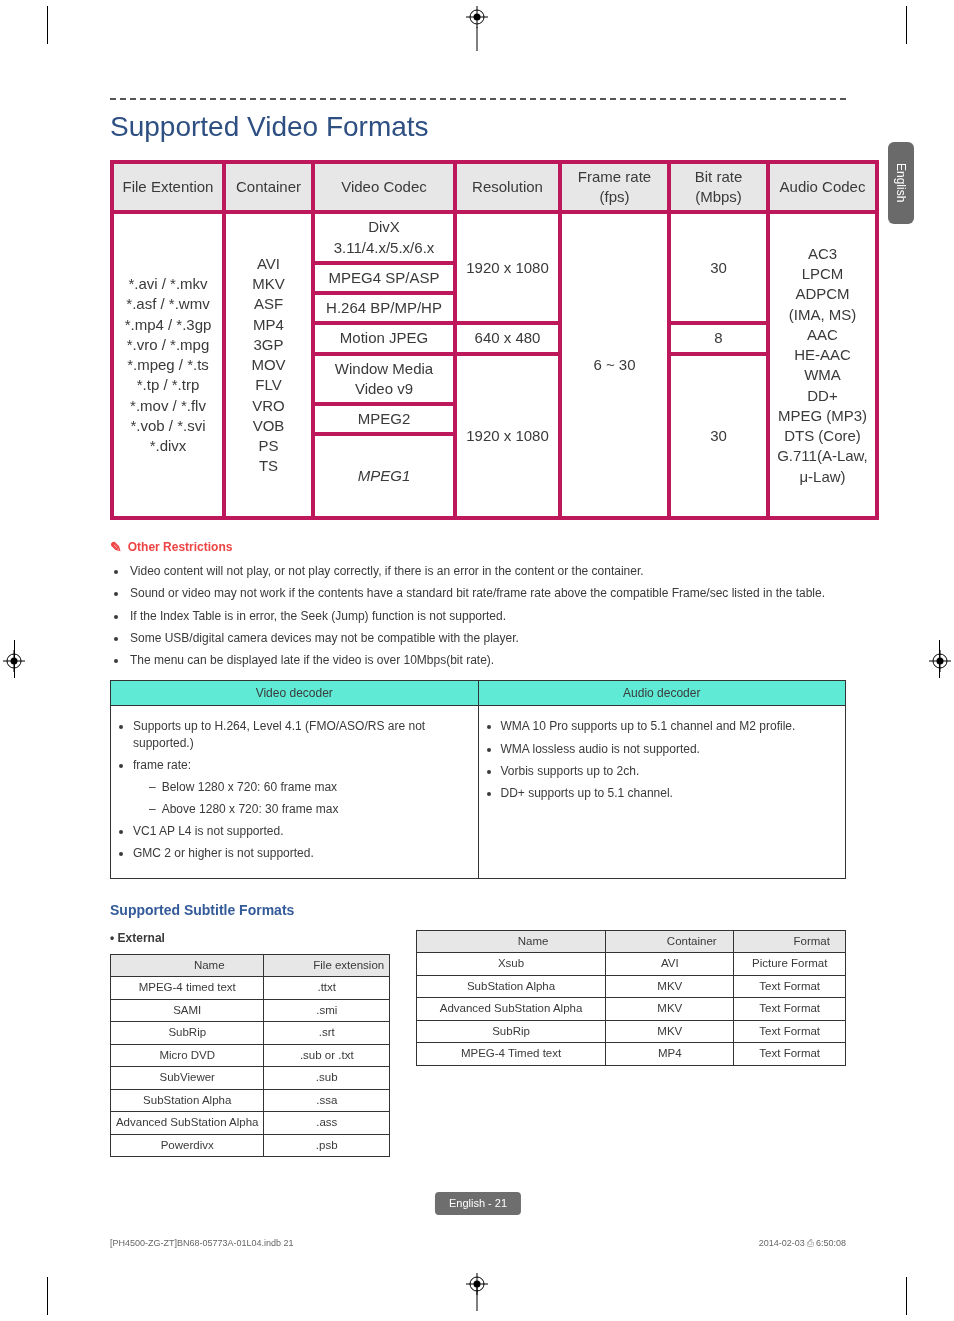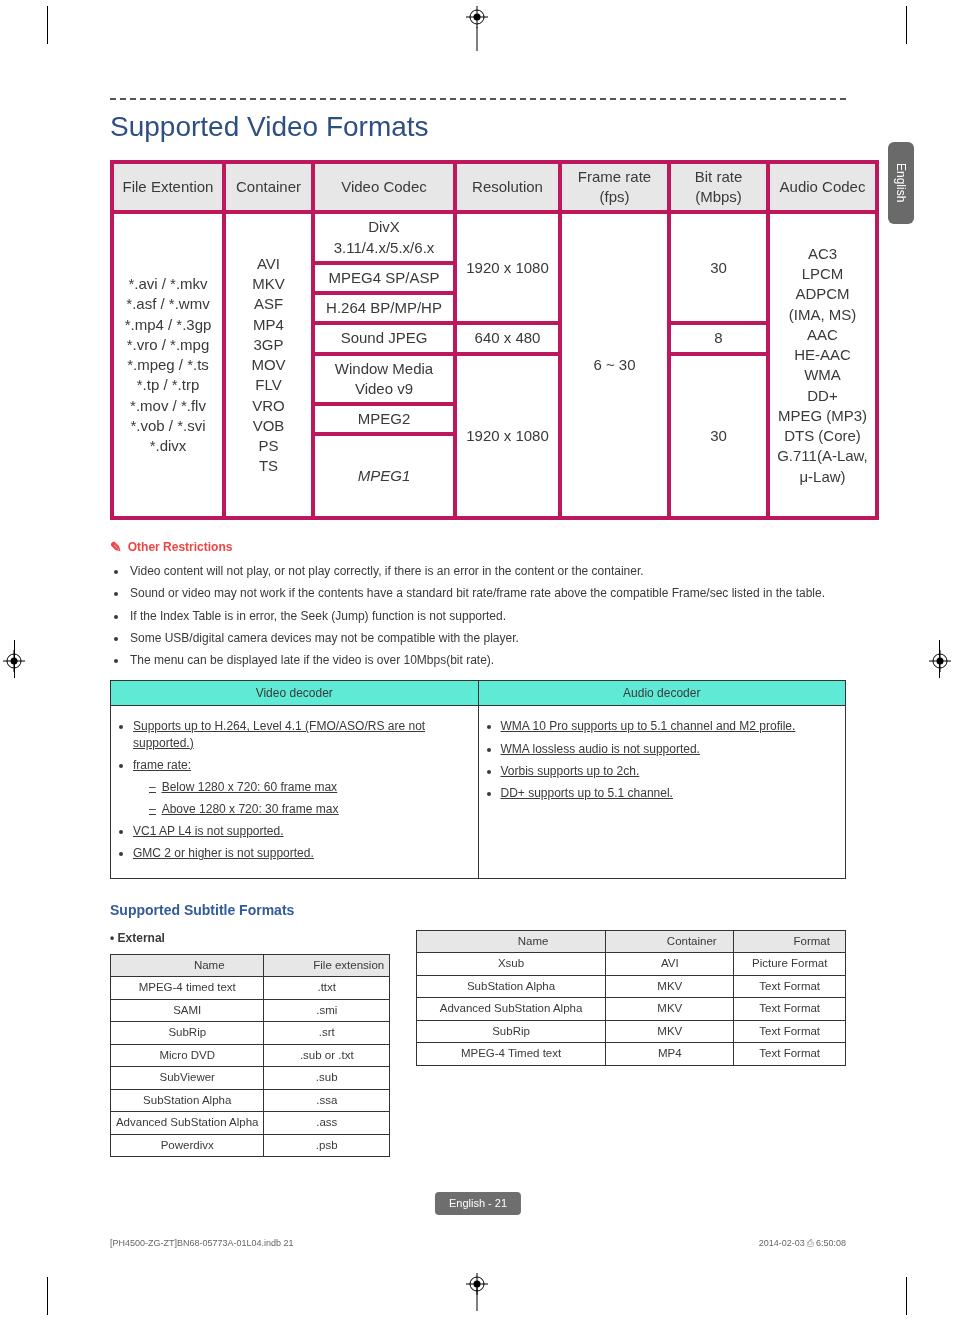--- a/index.html
+++ b/index.html
@@ -135,21 +135,21 @@
     padding: 4px;
     width: 50%;
   }
   .dec-tbl td {
     border: 1px solid #333;
     vertical-align: top;
     padding: 6px 10px 10px 10px;
     font-size: 12px;
   }
   .dec-tbl ul { margin: 0 0 0 12px; padding: 0; }
-  .dec-tbl ul > li { margin: 6px 0; text-decoration: underline; }
+  .dec-tbl ul > li { margin: 6px 0; }
   .dec-tbl ul ul { list-style: none; margin-left: 16px; }
   .dec-tbl ul ul > li::before {
     content: "–"; margin-right: 6px;
   }
 
   h3.sub-section {
     color: #335a99;
     font-size: 14px;
     font-weight: bold;
     margin: 22px 0 10px 0;
@@ -303,21 +303,21 @@
 G.711(A-Law,
 μ-Law)</td>
       </tr>
       <tr>
             <td>MPEG4 SP/ASP</td>
           </tr>
       <tr>
             <td>H.264 BP/MP/HP</td>
           </tr>
       <tr>
-        <td>Sound JPEG</td>
+        <td>Motion JPEG</td>
         <td>640 x 480</td>
         <td>8</td>
       </tr>
       <tr>
         <td>Window Media Video v9</td>
         <td rowspan="3">1920 x 1080</td>
         <td rowspan="3">30</td>
       </tr>
       <tr>
             <td>MPEG2</td>

